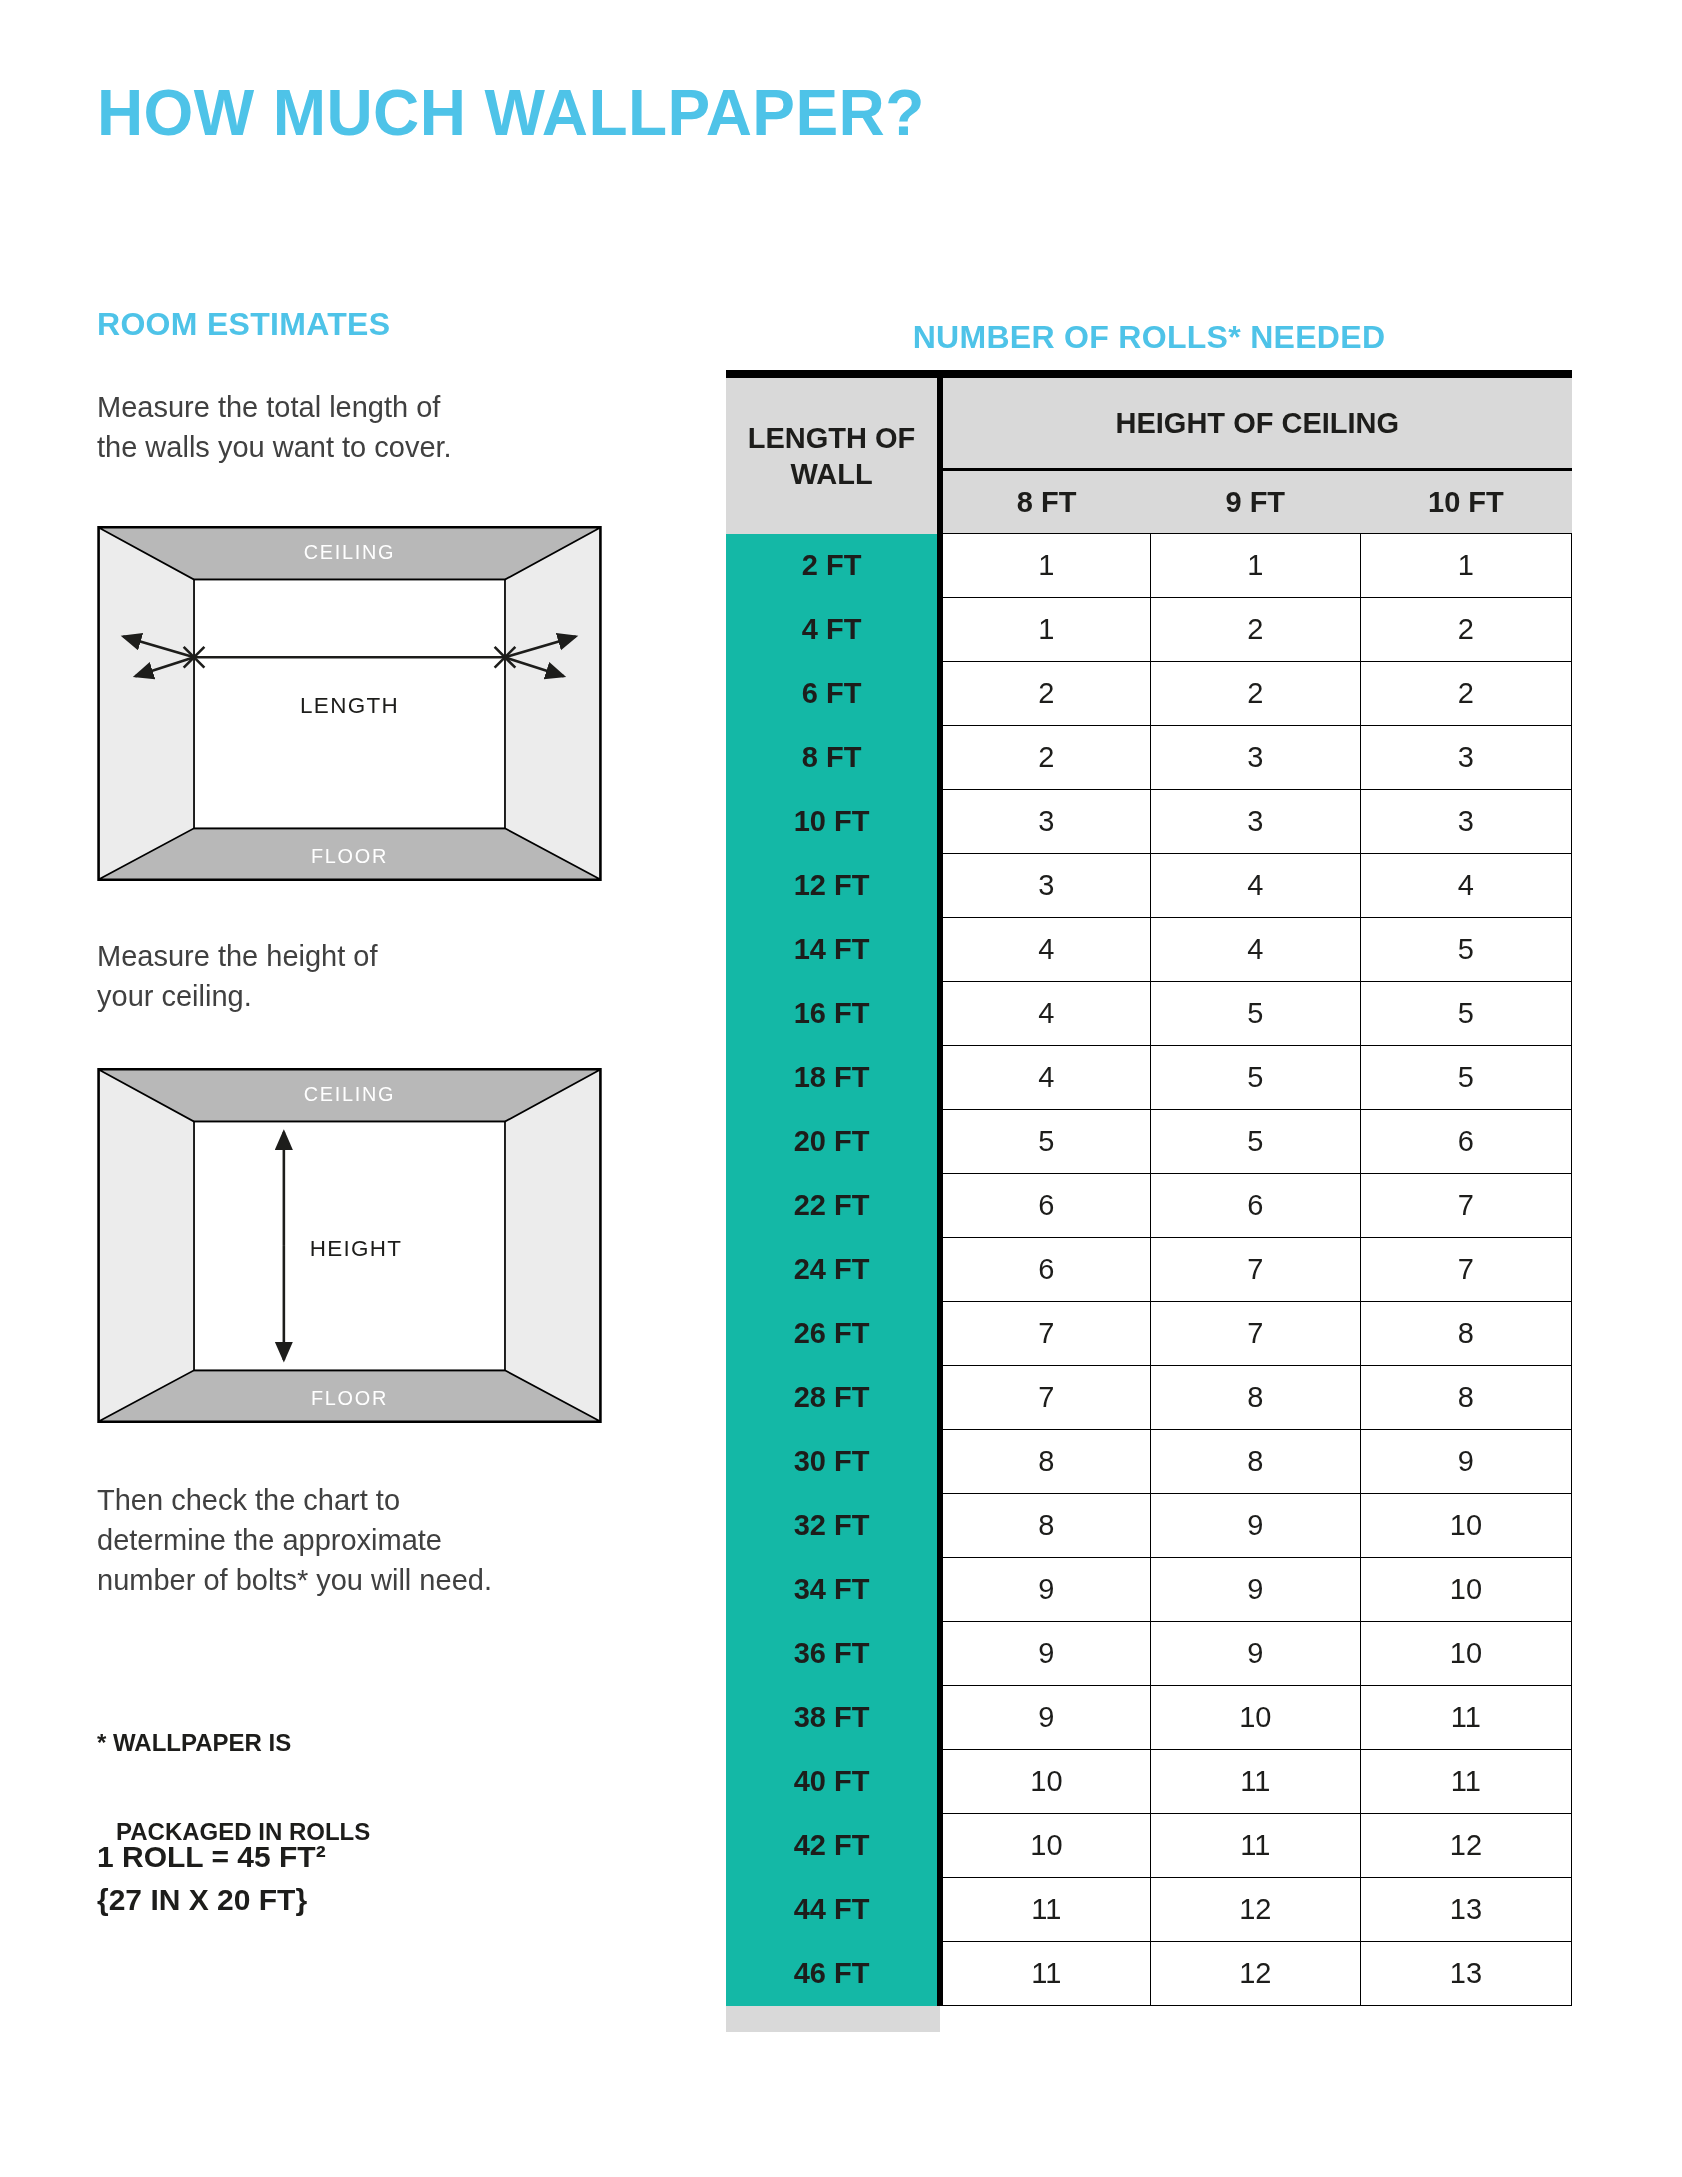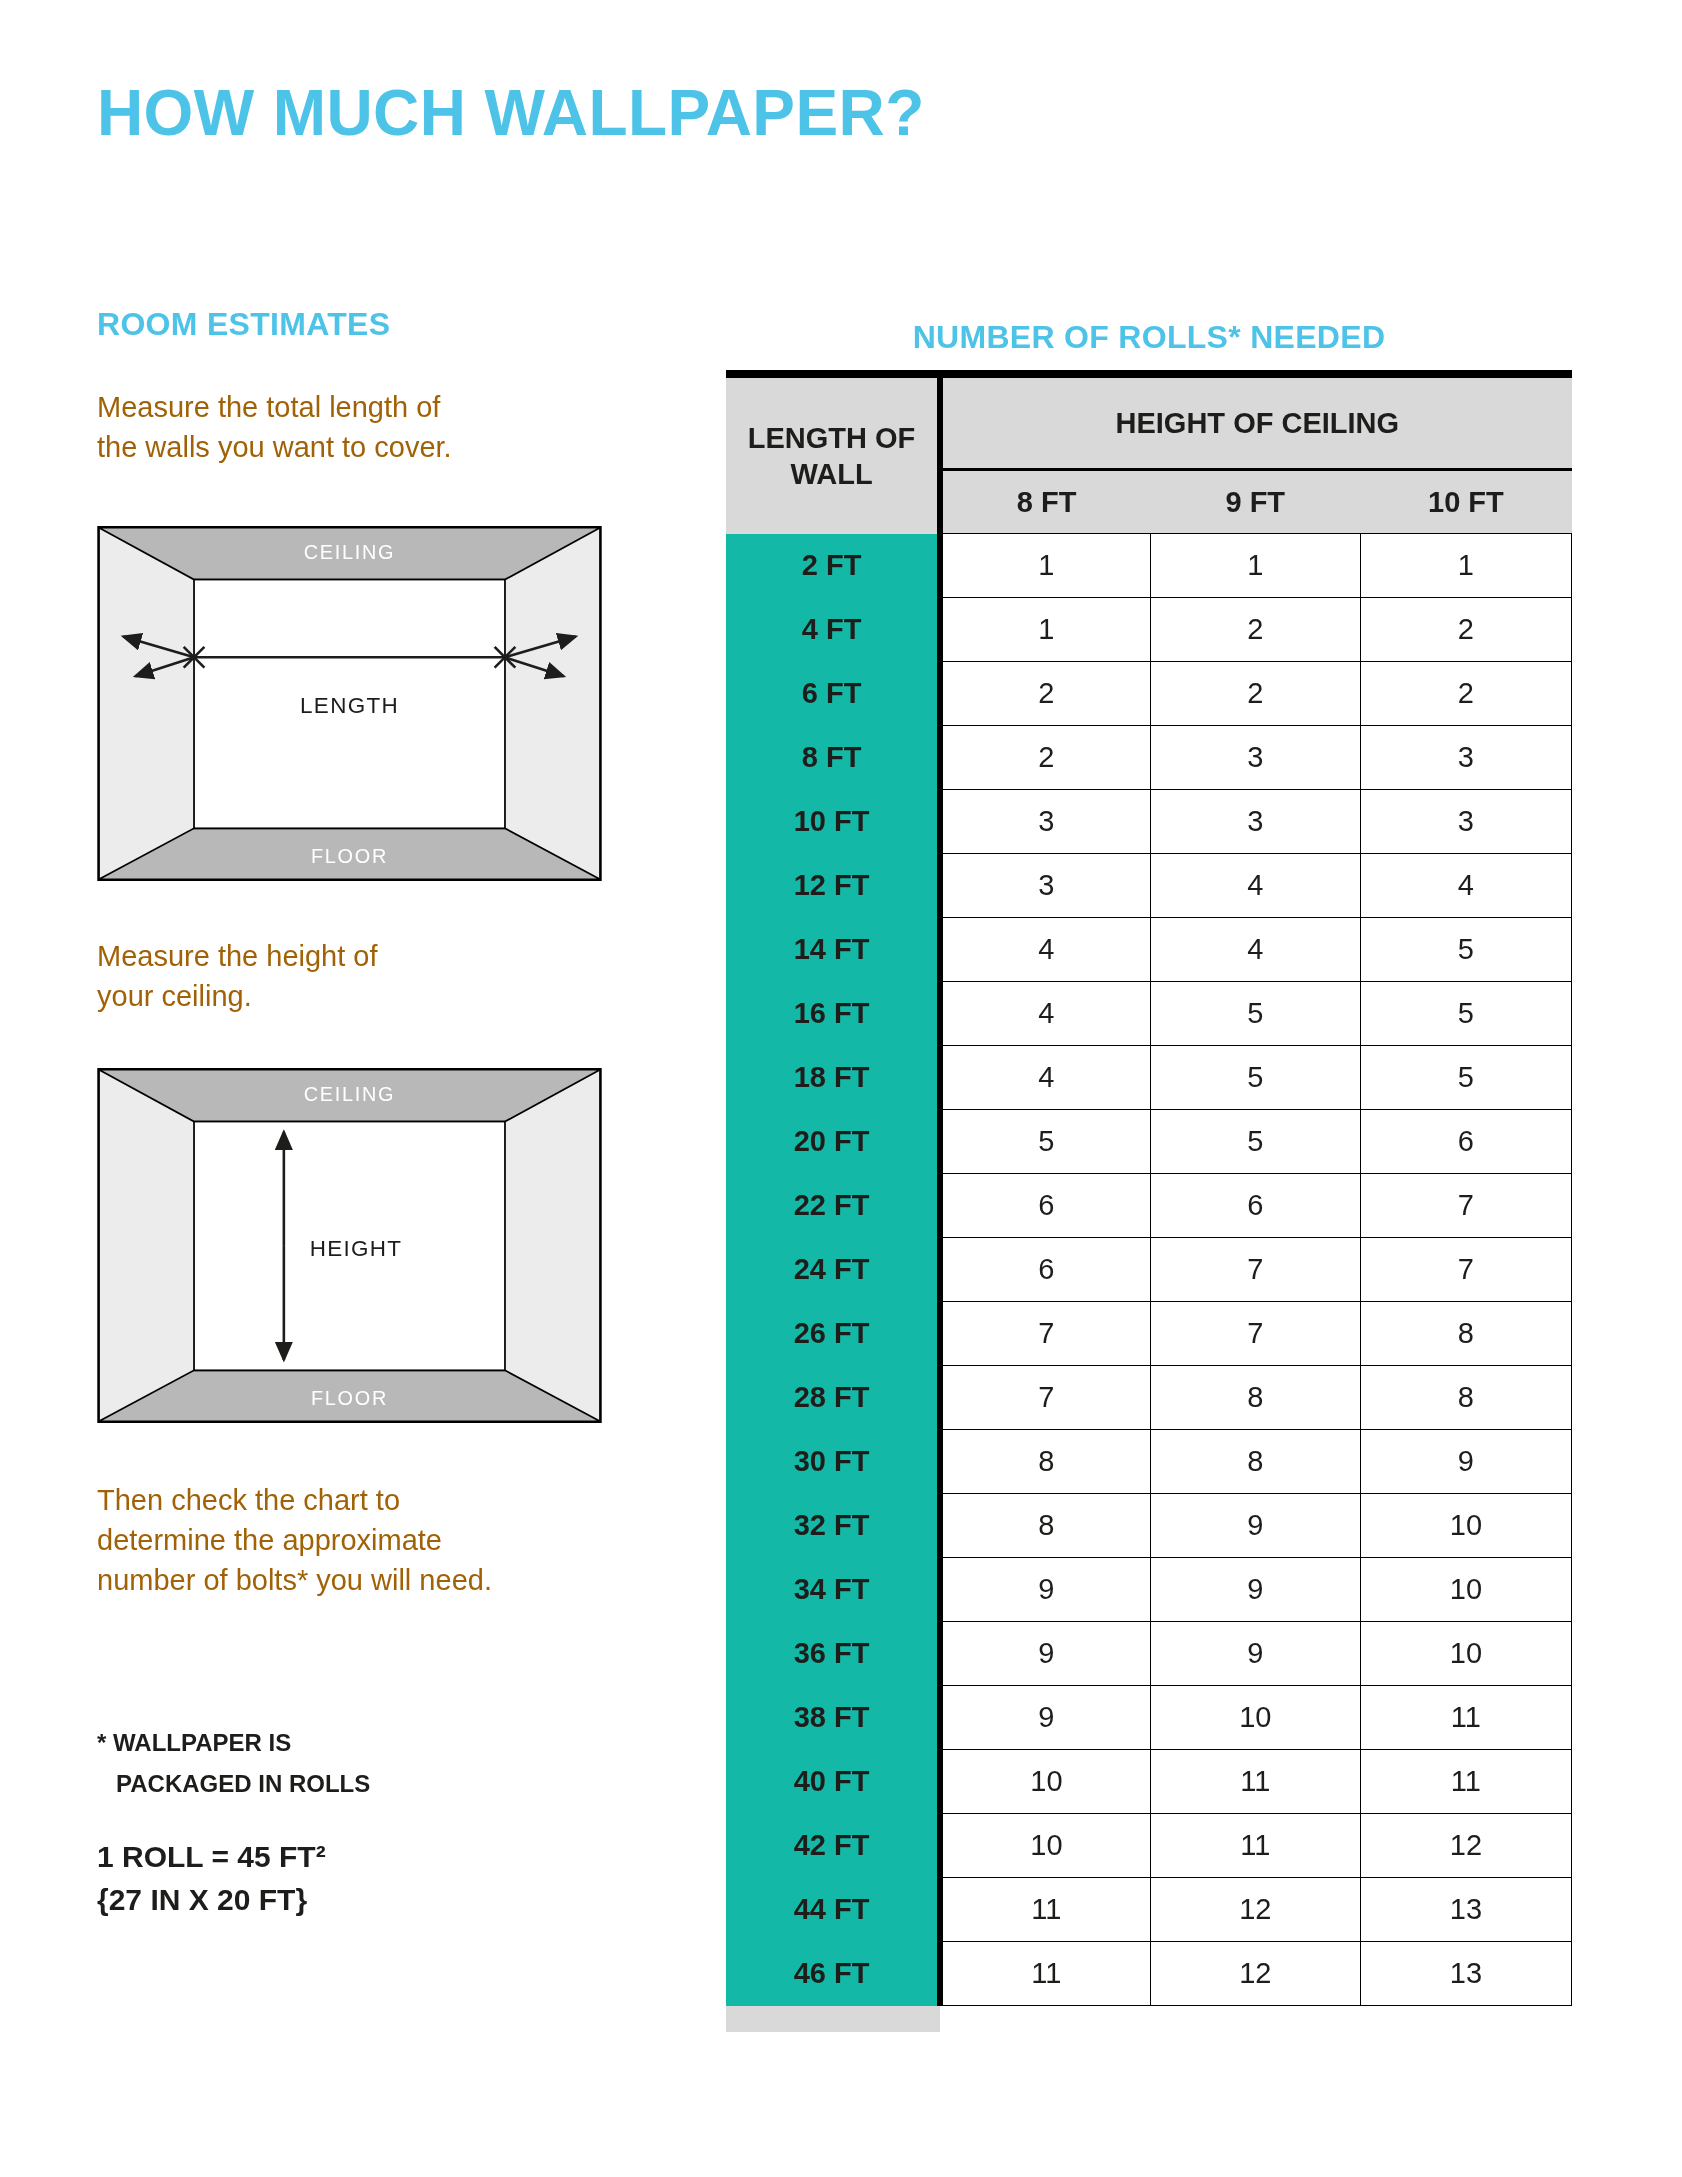--- a/index.html
+++ b/index.html
@@ -6,34 +6,34 @@
   html,body { background:#ffffff; }
   body { font-family:"Liberation Sans", sans-serif; color:#1d1d1b; }
   .page { position:relative; width:1683px; height:2032px; background:#fff; overflow:hidden; }
 
   .title { position:absolute; left:97px; top:76px; font-size:64px; font-weight:bold; color:#4ec3e8; letter-spacing:0.4px; }
 
   .section-heading { position:absolute; font-size:32px; font-weight:bold; color:#4ec3e8; letter-spacing:0.3px; }
   .room-estimates-heading { left:97px; top:306px; }
   .rolls-heading { left:726px; top:319px; width:846px; text-align:center; }
 
-  .step { position:absolute; left:97px; font-size:29px; line-height:40px; white-space:pre-line; color:#a16207; }
+  .step { position:absolute; left:97px; font-size:29px; line-height:40px; white-space:pre-line; color:#404040; }
   .step1 { top:387px; }
   .step2 { top:936px; }
   .step3 { top:1480px; }
 
   .diagram { position:absolute; left:97px; }
   .diagram1 { top:526px; }
   .diagram2 { top:1068px; }
   svg text { font-family:"Liberation Sans", sans-serif; }
   .wall-label { fill:#ffffff; font-size:23px; letter-spacing:2px; }
   .dim-label { fill:#1d1d1b; font-size:26px; letter-spacing:1.5px; }
 
   .footnote { position:absolute; left:97px; top:1722px; font-size:24px; font-weight:bold; line-height:41px; }
-  .footnote .indent { padding-left:19px; }
+  .footnote .indent { padding-left:19px;margin-top:48px; }
   .roll-info { position:absolute; left:97px; top:1835px; font-size:30px; font-weight:bold; line-height:43px; }
 
   .table-wrap { position:absolute; left:726px; top:370px; width:846px; }
   .top-bar { height:7.8px; background:#000; }
   table.rolls { border-collapse:collapse; width:846px; table-layout:fixed; }
   table.rolls th, table.rolls td { font-size:29px; }
   .len-header { background:#d9d9d9; border-right:6px solid #000; font-weight:bold; text-align:center;
                 vertical-align:middle; font-size:30px; line-height:1.25; padding:0 21px; }
   .group-header { background:#d9d9d9; font-weight:bold; text-align:center; vertical-align:middle;
                   border-bottom:3.5px solid #000; height:92px; font-size:30px; }

